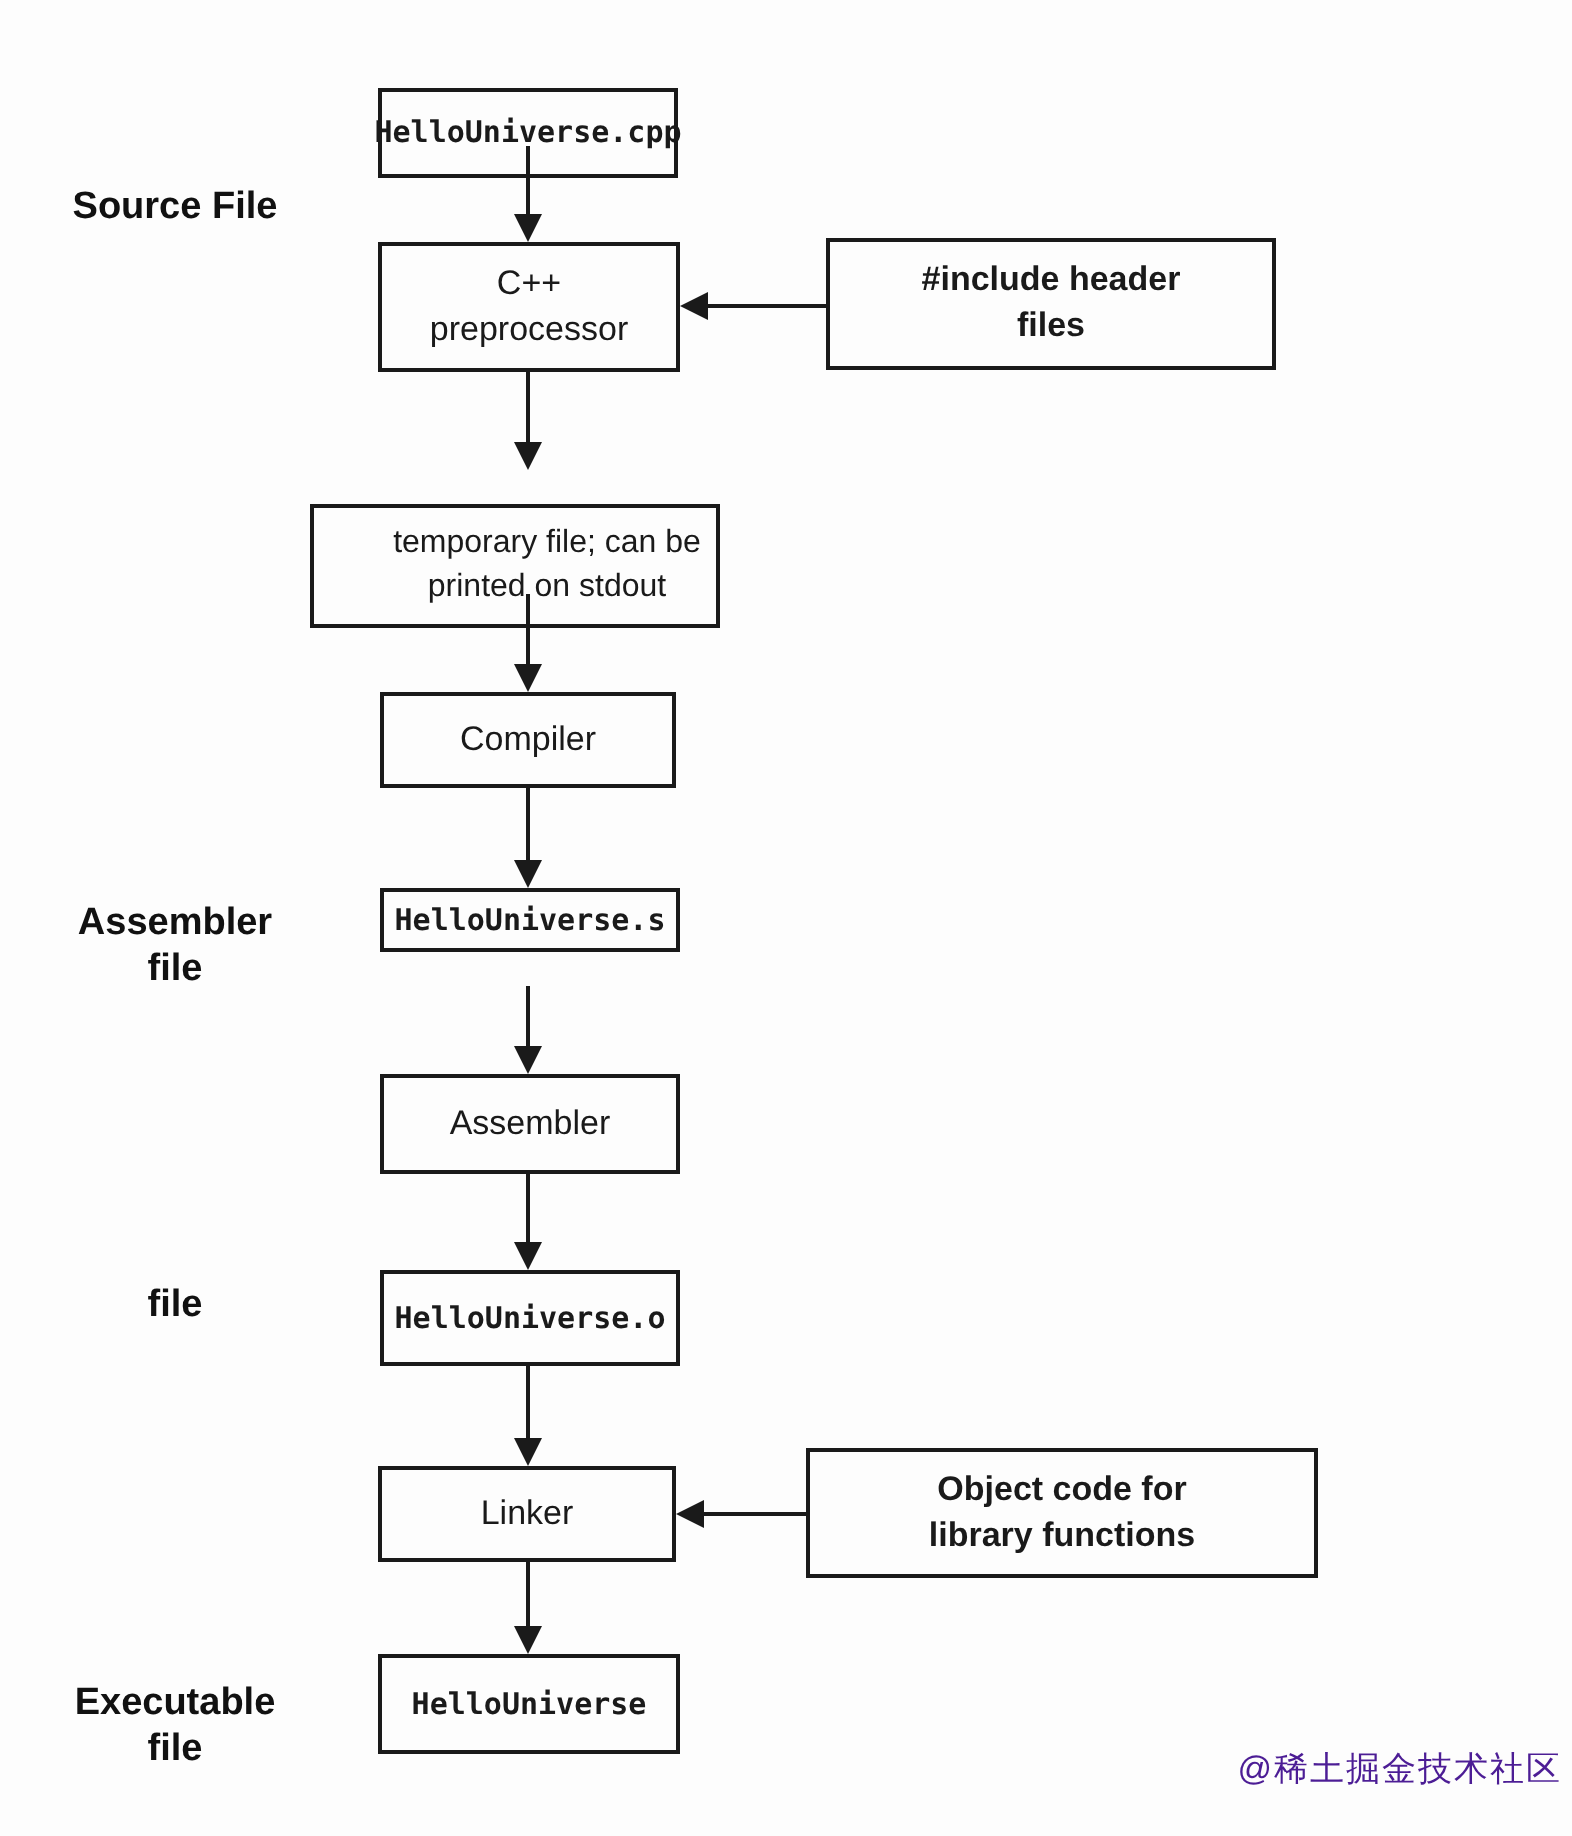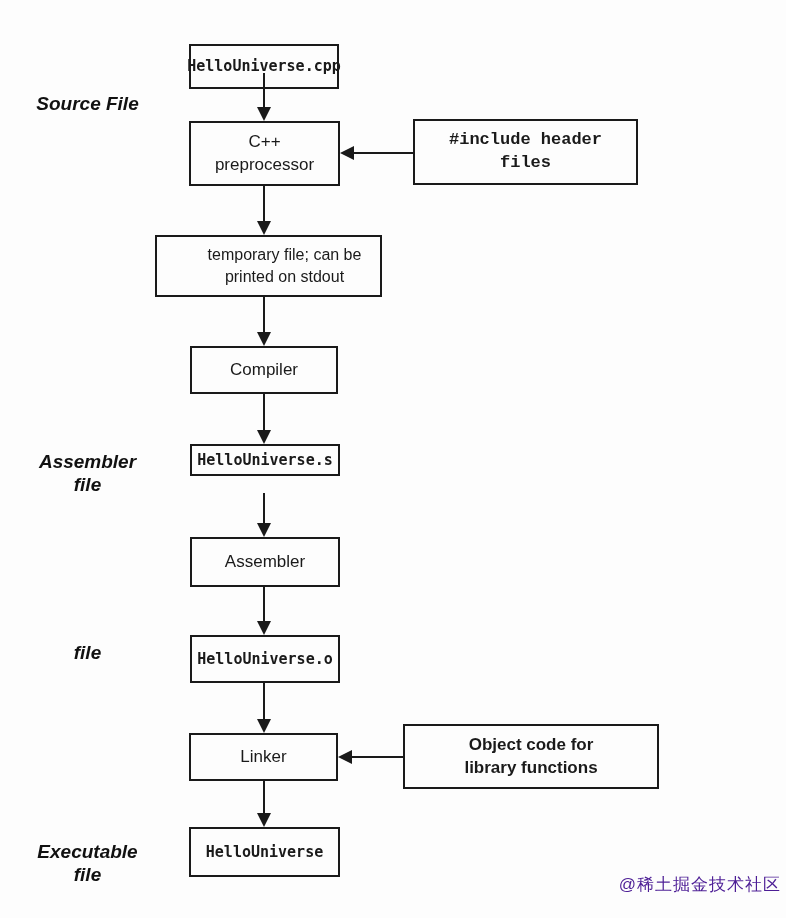--- a/index.html
+++ b/index.html
@@ -38,21 +38,20 @@
     font-size: 17px;
     font-weight: 700;
   }
   .side-label {
     position: absolute;
     font-weight: 700;
     font-size: 19px;
     text-align: center;
     line-height: 1.22;
     color: #111;
-    font-style: italic;
   }
   
   .arrow-v { position: absolute; width: 14px; }
   .arrow-v .shaft {
     position: absolute; left: 6px; top: 0; bottom: 12px;
     width: 2px; background: #1a1a1a;
   }
   .arrow-v .head {
     position: absolute; left: 0; bottom: 0;
     width: 0; height: 0;
@@ -104,26 +103,26 @@
     <div>file</div>
   </div>
 
   <div class="box mono" style="left:189px; top:28px; width:150px; height:45px;margin-top:16px;">HelloUniverse.cpp</div>
 
   <div class="box sans" style="left:189px; top:121px; width:151px; height:65px;">
     <div>C++</div>
     <div>preprocessor</div>
   </div>
 
-  <div class="box bold" style="left:413px; top:119px; width:225px; height:66px;font-family:Liberation Mono, monospace;">
+  <div class="box bold" style="left:413px; top:119px; width:225px; height:66px;">
     <div>#include header</div>
     <div>files</div>
   </div>
 
-  <div class="box sans-sm" style="left:155px; top:235px; width:227px; height:62px;padding-left:32px;">
+  <div class="box sans-sm" style="left:155px; top:252px; width:205px; height:62px;padding-left:32px;">
     <div>temporary file; can be</div>
     <div>printed on stdout</div>
   </div>
 
   <div class="box sans" style="left:190px; top:346px; width:148px; height:48px;">Compiler</div>
 
   <div class="box mono" style="left:190px; top:444px; width:150px; height:32px;">HelloUniverse.s</div>
 
   <div class="box sans" style="left:190px; top:537px; width:150px; height:50px;">Assembler</div>
 

